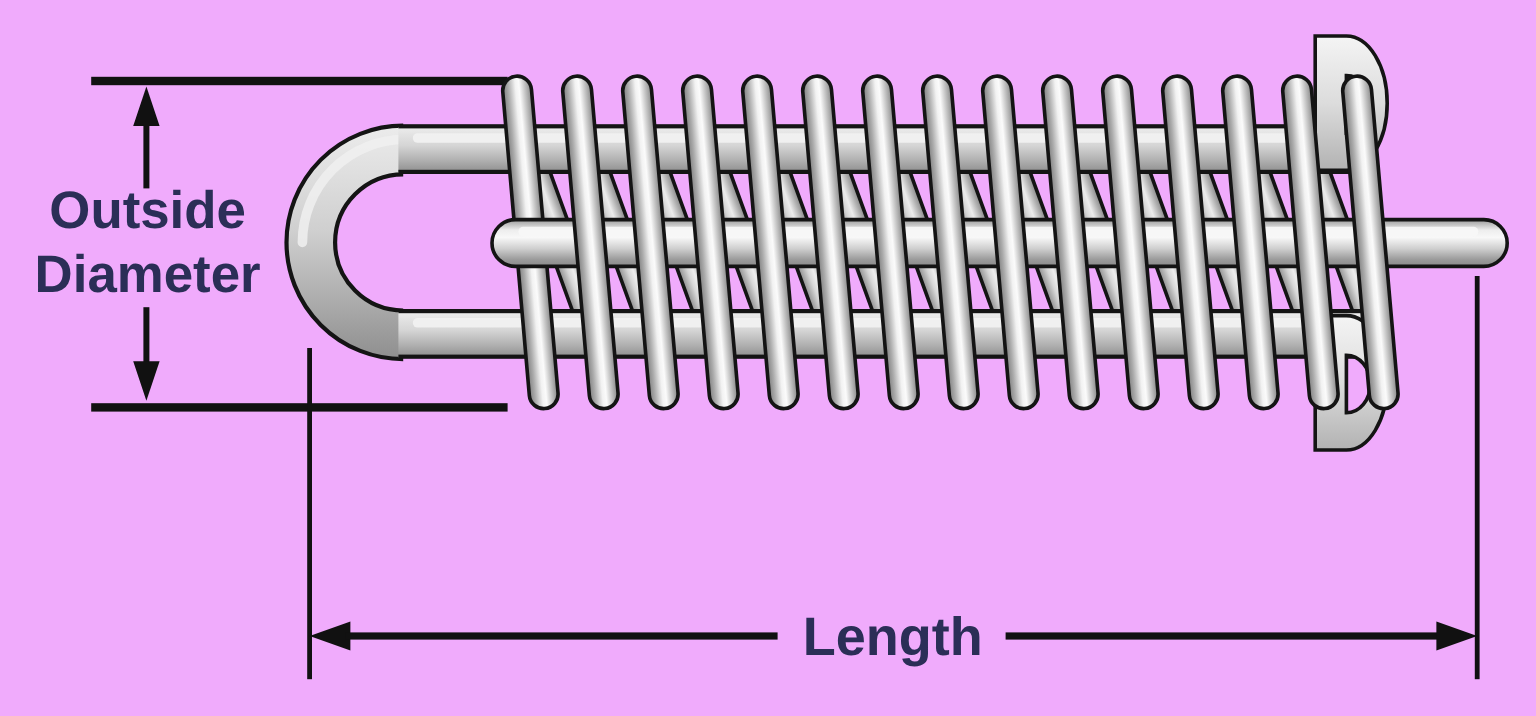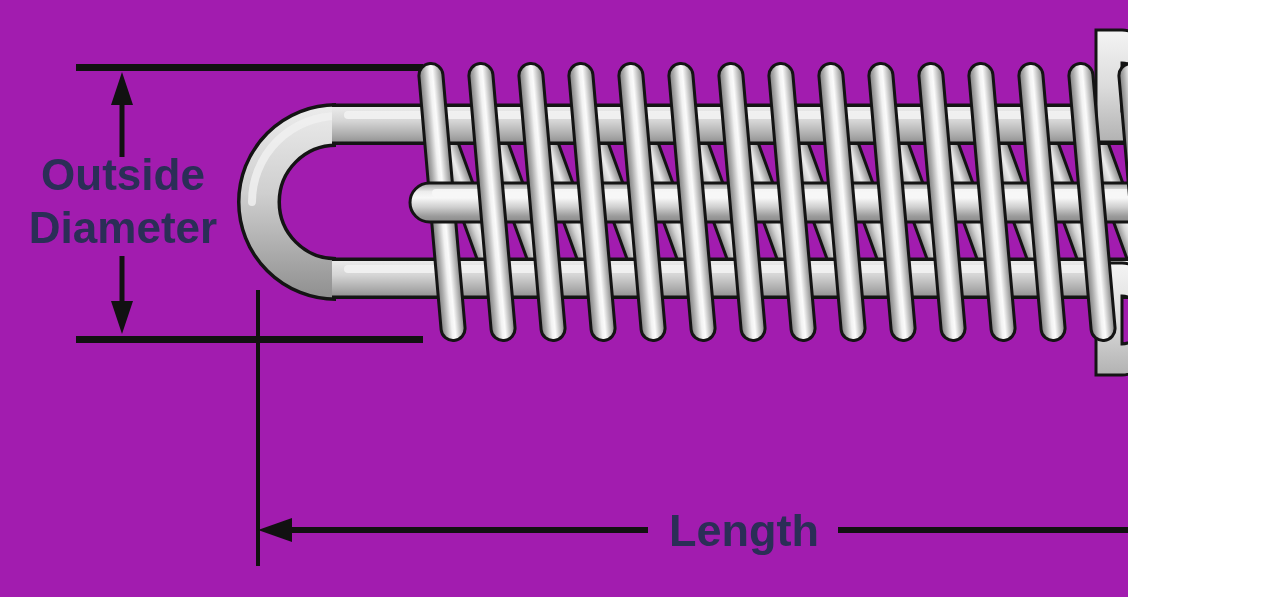--- a/index.html
+++ b/index.html
@@ -1,16 +1,16 @@
 <!DOCTYPE html>
 <html><head>
 <meta charset="utf-8">
 <style>
   html,body{margin:0;padding:0;background:#ffffff;}
-  .stage{position:relative;width:1128px;height:597px;background:#a21caf;overflow:hidden;}
+  .stage{position:relative;width:1280px;height:597px;background:#f0abfc;overflow:hidden;}
   svg{display:block;}
   .dim-label{font-family:"Liberation Sans", sans-serif;font-weight:bold;font-size:44px;}
   .dim-label-length{font-family:"Liberation Sans", sans-serif;font-weight:bold;font-size:45px;}
 </style>
 </head>
 <body>
 
 <div class="stage">
 <svg width="1280" height="597" viewBox="0 0 1280 597">
   <defs>

